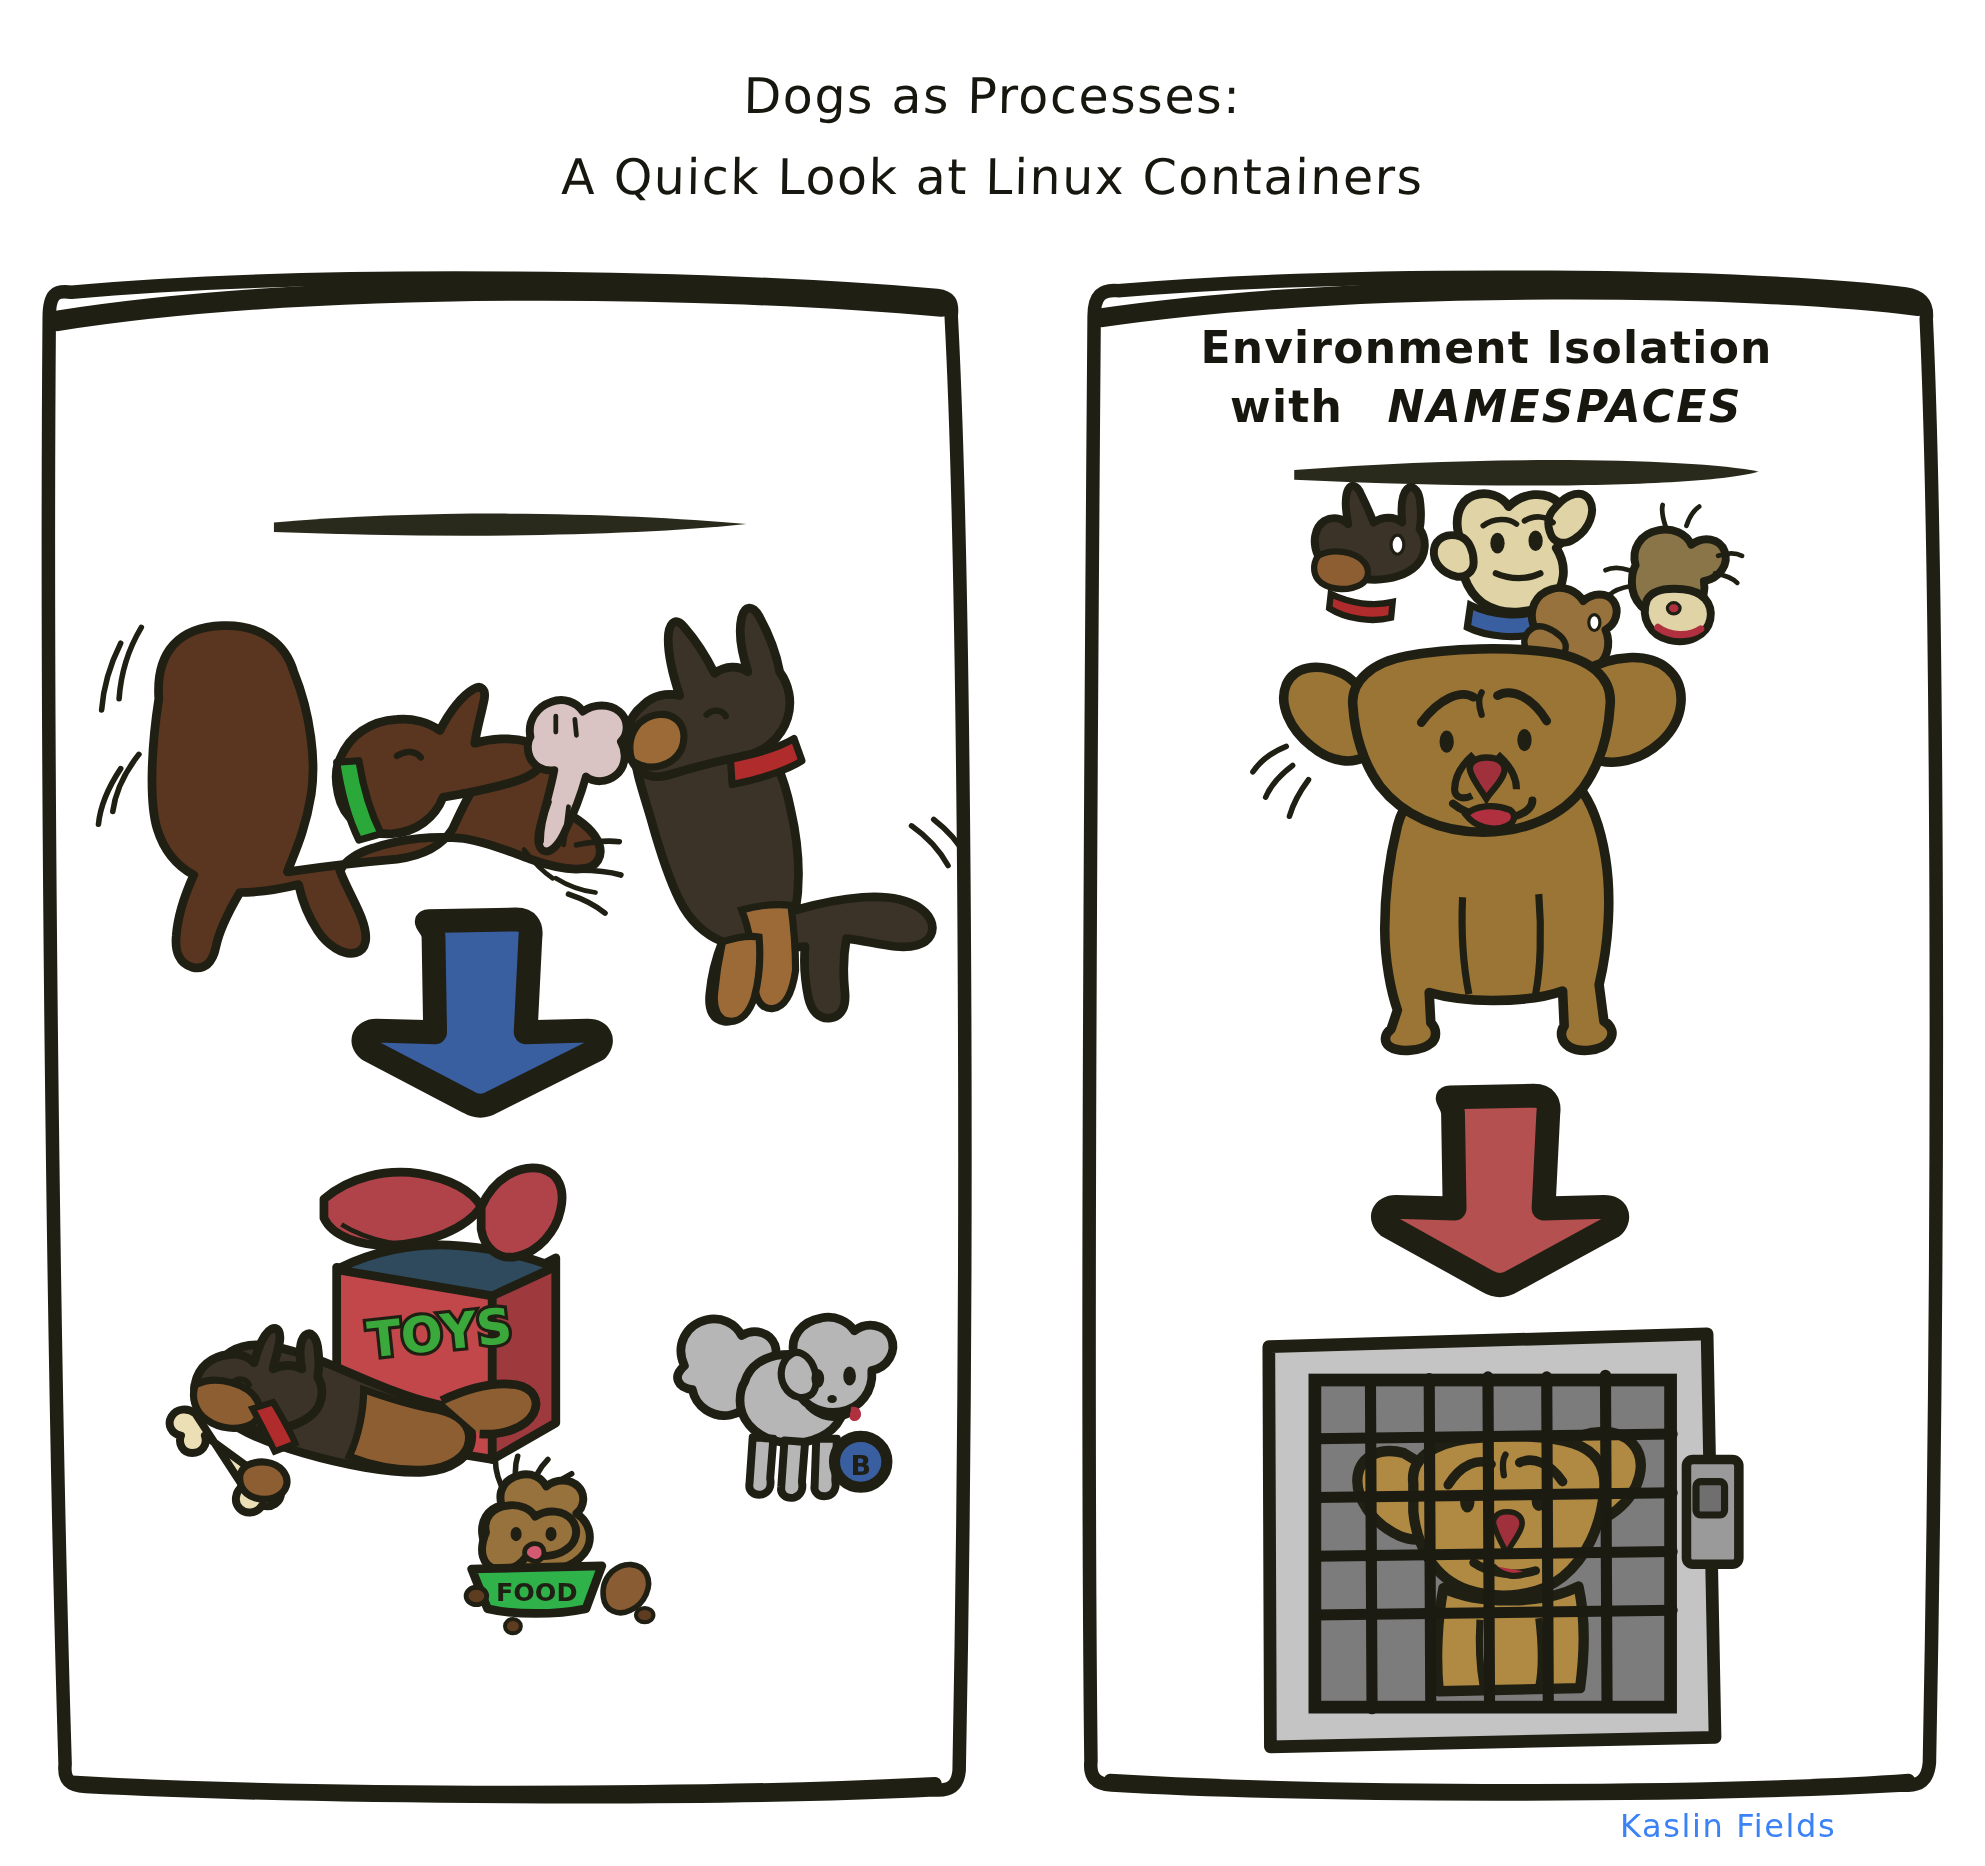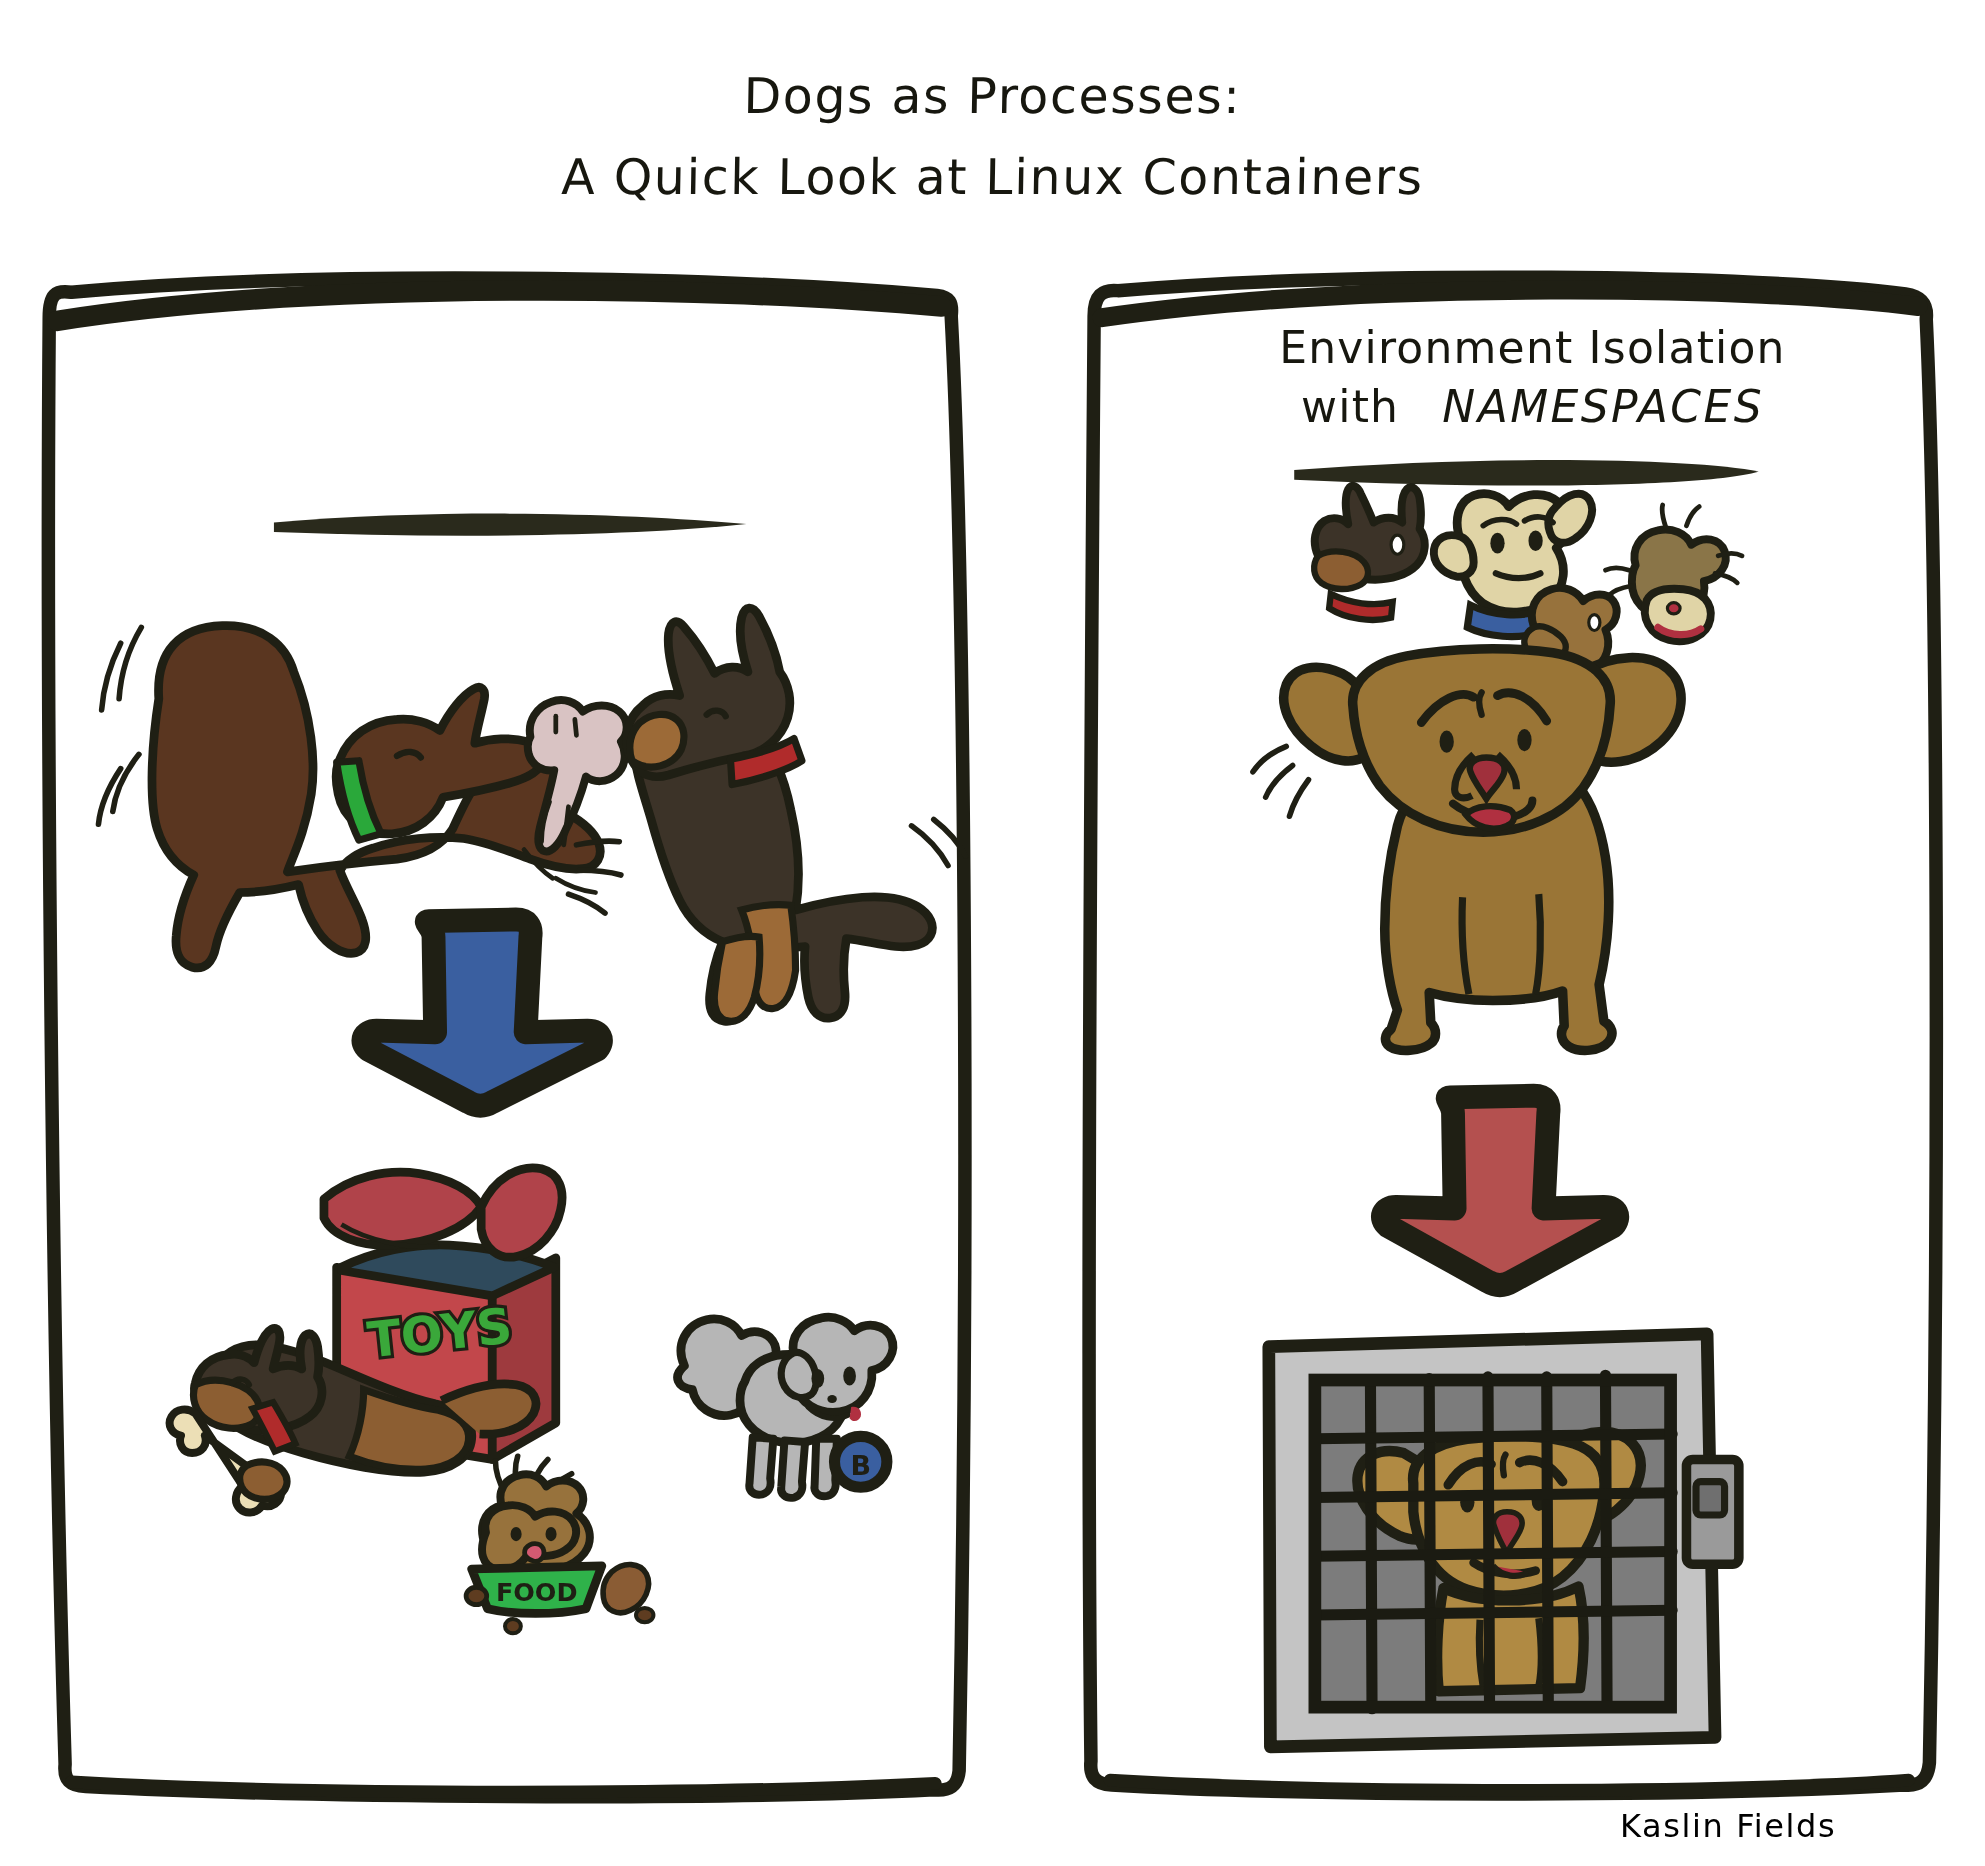--- a/index.html
+++ b/index.html
@@ -54,21 +54,21 @@
   .panel-heading .ns {
     font-style: italic;
     letter-spacing: 2.4px;
     margin-left: 28px;
   }
   .signature {
     position: absolute;
     left: 1620px;
     top: 1807px;
     font-size: 32px;
-    color: #000000;
+    color: #3b82f6;
     letter-spacing: 1.6px;
   }
   svg.art { position: absolute; left: 0; top: 0; }
   .hand { font-family: "DejaVu Sans", sans-serif; }
 </style>
 </head>
 <body>
 
 <div class="stage">
 
@@ -526,21 +526,21 @@
       </g>
 
       <g>
         <rect x="2124" y="1838" width="66" height="132" rx="8" fill="#9a9a9a" stroke="#1f1f14" stroke-width="12"></rect>
         <rect x="2136" y="1866" width="36" height="42" rx="6" fill="#6f6f6f" stroke="#1f1f14" stroke-width="9"></rect>
       </g>
     </g>
   </svg>
 
 
-  <div class="panel-heading hand" style="left:1175px; top:318px; width:715px;">
+  <div class="panel-heading hand" style="left:1129px; top:318px; width:715px;font-weight:bold;">
     <div>Environment Isolation</div>
     <div>
       <span>with </span><span class="ns">NAMESPACES</span>
     </div>
   </div>
 
   <div class="signature hand">Kaslin Fields</div>
 
 </div>
 

